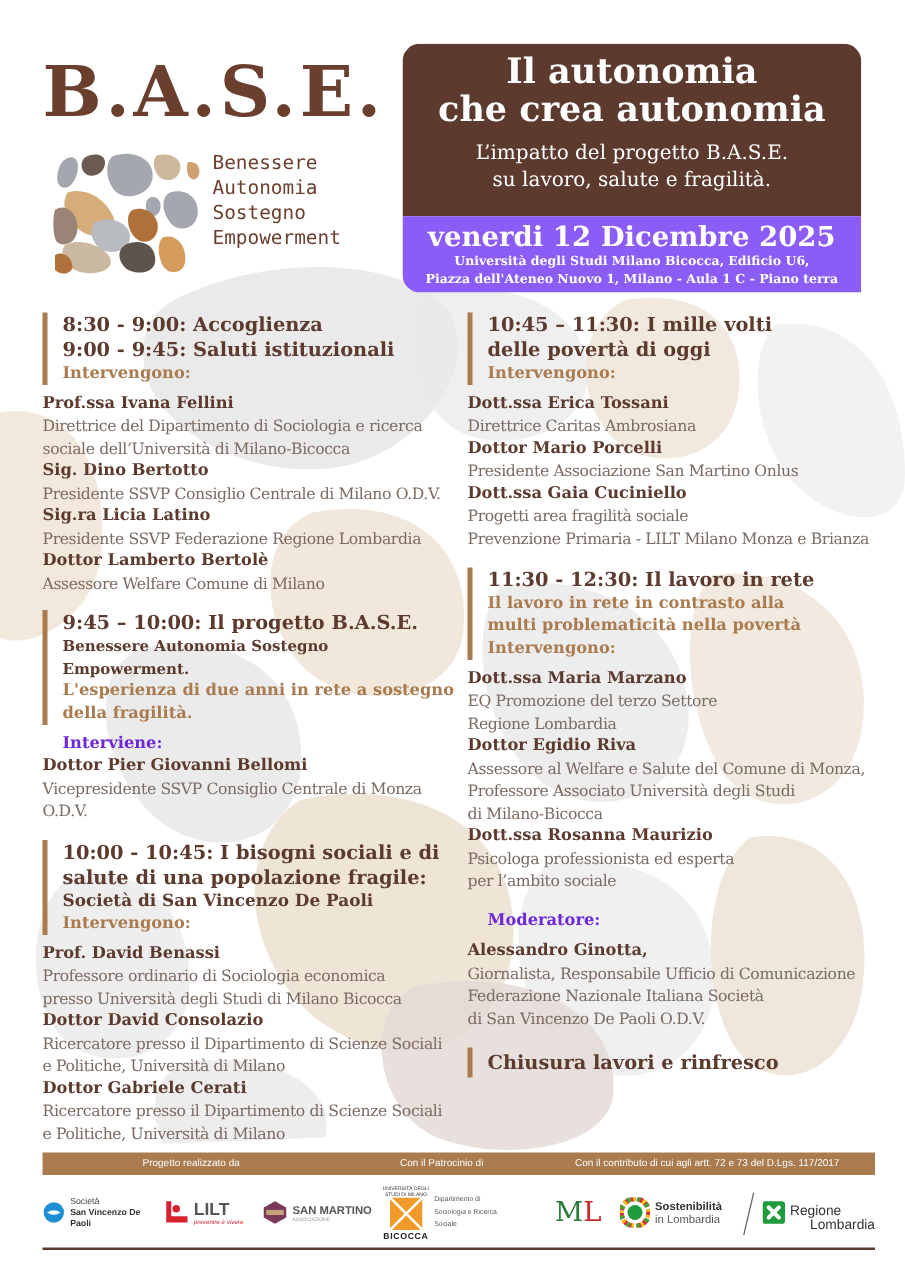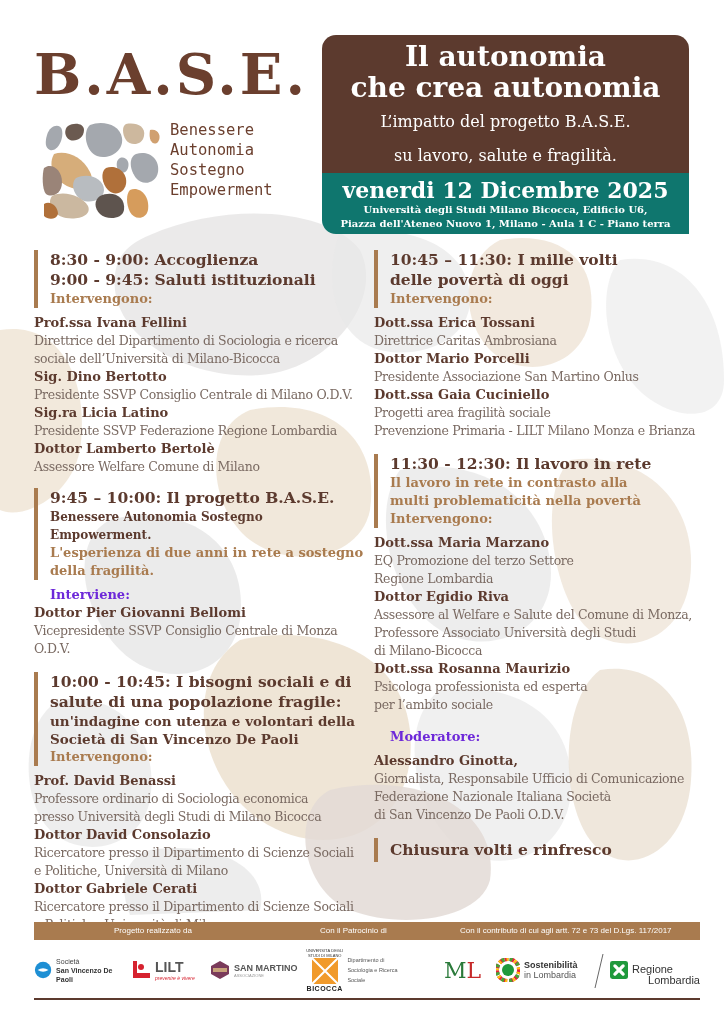--- a/index.html
+++ b/index.html
@@ -6,21 +6,21 @@
   body { width: 724px; height: 1024px; background: #ffffff; position: relative; overflow: hidden; font-family: "DejaVu Serif", serif; color: #5a3a2e; }
   .bg-stones { position: absolute; left: 0; top: 0; width: 724px; height: 1024px; z-index: 0; }
   .logo-area { position: absolute; left: 34px; top: 44px; width: 270px; height: 170px; z-index: 2; }
   .logo-title { font-family: "DejaVu Serif", serif; font-weight: bold; font-size: 56px; color: #6b3f2e; letter-spacing: 3px; line-height: 60px; position: absolute; left: 0; top: 0; }
   .logo-stones { position: absolute; left: 8px; top: 76px; width: 120px; height: 100px; }
   .logo-words { position: absolute; left: 136px; top: 76px; font-family: "DejaVu Sans Mono", monospace; font-size: 15.5px; line-height: 20px; color: #6b3f2e; }
   .header-box { position: absolute; left: 322px; top: 35px; width: 367px; height: 199px; z-index: 2; border-radius: 14px 14px 0 14px; overflow: hidden; }
   .header-top { background: #5c3a2e; height: 138px; padding-top: 6px; text-align: center; color: #fff; }
   .header-title { font-weight: bold; font-size: 28px; line-height: 31px; }
   .header-sub { font-size: 16px; line-height: 22px; margin-top: 8px; }
-  .header-bottom { background: #0f766e; height: 61px; text-align: center; color: #fff; padding-top: 4px; }
+  .header-bottom { background: #8b5cf6; height: 61px; text-align: center; color: #fff; padding-top: 4px; }
   .header-date { font-weight: bold; font-size: 22px; line-height: 26px; }
   .header-venue { font-weight: bold; font-size: 10px; line-height: 14px; }
   .col { position: absolute; z-index: 2; }
   .session { border-left: 4px solid #a97b4f; padding-left: 12px; margin-bottom: 6px; }
   .s-time { font-weight: bold; font-size: 15.5px; line-height: 20px; color: #5c3a2e; }
   .s-sub { font-weight: bold; font-size: 13px; line-height: 18px; color: #5c3a2e; }
   .s-sub-accent { font-weight: bold; font-size: 13px; line-height: 18px; color: #a97b4f; }
   .s-label { font-weight: bold; font-size: 13px; line-height: 18px; color: #a97b4f; }
   .p-name { font-weight: bold; font-size: 13px; line-height: 18px; color: #5c3a2e; }
   .p-role { font-size: 12.5px; line-height: 18px; color: #7a6a62; font-family: "DejaVu Serif", serif; letter-spacing: -0.3px; }
@@ -77,21 +77,21 @@
     <div>Sostegno</div>
     <div>Empowerment</div>
   </div>
 </div>
 
 <div class="header-box">
   <div class="header-top">
     <div class="header-title">Il autonomia</div>
     <div class="header-title">che crea autonomia</div>
     <div class="header-sub">L’impatto del progetto B.A.S.E.</div>
-    <div class="header-sub" style="margin-top:12px">su lavoro, salute e fragilità.</div>
+    <div class="header-sub" style="margin-top:0">su lavoro, salute e fragilità.</div>
   </div>
   <div class="header-bottom">
     <div class="header-date">venerdi 12 Dicembre 2025</div>
     <div class="header-venue">Università degli Studi Milano Bicocca, Edificio U6,</div>
     <div class="header-venue">Piazza dell'Ateneo Nuovo 1, Milano - Aula 1 C - Piano terra</div>
   </div>
 </div>
 
 <div class="col" style="left:34px; top:250px; width:330px;">
   <div class="session">
@@ -117,21 +117,20 @@
     <div class="s-sub-accent">L'esperienza di due anni in rete a sostegno</div>
     <div class="s-sub-accent">della fragilità.</div>
   </div>
   <div class="label-out" style="margin-top:6px;">Interviene:</div>
   <div class="p-name">Dottor Pier Giovanni Bellomi</div>
   <div class="p-role">Vicepresidente SSVP Consiglio Centrale di Monza O.D.V.</div>
 
   <div class="session" style="margin-top:14px;">
     <div class="s-time">10:00 - 10:45: I bisogni sociali e di</div>
     <div class="s-time">salute di una popolazione fragile:</div>
-    <div class="s-sub" style="font-size:13.5px;">un'indagine con utenza e volontari della</div>
     <div class="s-sub" style="font-size:13.5px;">Società di San Vincenzo De Paoli</div>
     <div class="s-label">Intervengono:</div>
   </div>
   <div>
     <div class="p-name">Prof. David Benassi</div>
     <div class="p-role">Professore ordinario di Sociologia economica</div>
     <div class="p-role">presso Università degli Studi di Milano Bicocca</div>
     <div class="p-name">Dottor David Consolazio</div>
     <div class="p-role">Ricercatore presso il Dipartimento di Scienze Sociali</div>
     <div class="p-role">e Politiche, Università di Milano</div>
@@ -176,21 +175,21 @@
     <div class="p-role">per l’ambito sociale</div>
   </div>
 
   <div class="label-out" style="margin-top:14px; margin-bottom:6px;">Moderatore:</div>
   <div class="p-name">Alessandro Ginotta,</div>
   <div class="p-role">Giornalista, Responsabile Ufficio di Comunicazione</div>
   <div class="p-role">Federazione Nazionale Italiana Società</div>
   <div class="p-role">di San Vincenzo De Paoli O.D.V.</div>
 
   <div class="session" style="margin-top:14px; padding-top:2px; padding-bottom:2px;">
-    <div class="s-time">Chiusura volti e rinfresco</div>
+    <div class="s-time">Chiusura lavori e rinfresco</div>
   </div>
 </div>
 
 <div class="footer-band">
   <span style="left:80px;">Progetto realizzato da</span>
   <span style="left:286px;">Con il Patrocinio di</span>
   <span style="left:426px;">Con il contributo di cui agli artt. 72 e 73 del D.Lgs. 117/2017</span>
 </div>
 
 <div class="footer-logos">

